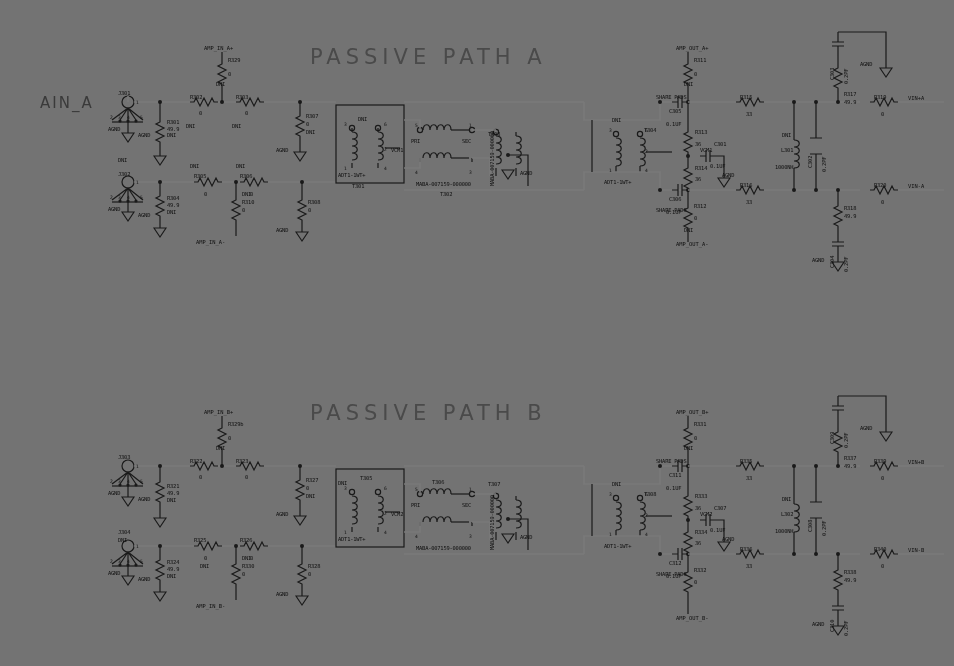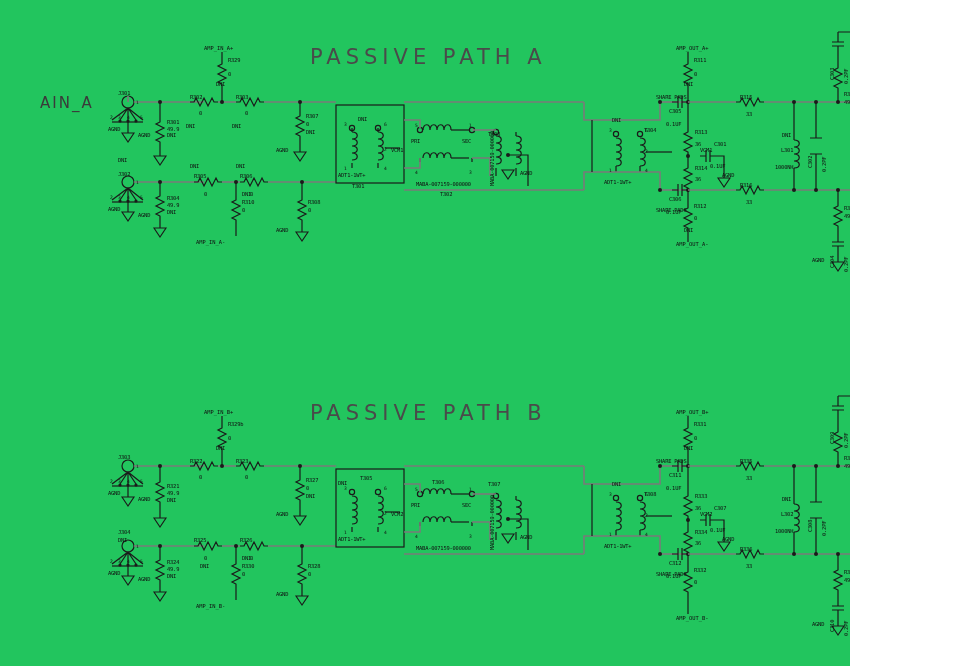--- a/index.html
+++ b/index.html
@@ -1,17 +1,17 @@
 <!DOCTYPE html>
 <html><head>
 <meta charset="utf-8">
 <style>
   html,body{margin:0;padding:0;background:#ffffff;}
   body{font-family:"DejaVu Sans Mono","Liberation Mono",monospace;}
-  #sheet{position:relative;width:850px;height:666px;background:#22c55e;overflow:hidden;}
+  #sheet{position:relative;width:954px;height:666px;background:#737373;overflow:hidden;}
   svg.layer{position:absolute;left:0;top:0;width:954px;height:666px;}
   .wire{stroke:#7a7a7a;stroke-width:1.6;fill:none;}
   .wireblk{stroke:#1a1a1a;stroke-width:1.2;fill:none;}
   .box{stroke:#1a1a1a;stroke-width:1.2;fill:none;}
   .dot{fill:#1a1a1a;}
   .gnd{stroke:#1a1a1a;stroke-width:1.1;fill:none;}
   text{font-family:"DejaVu Sans Mono","Liberation Mono",monospace;fill:#111;}
   .lbl{font-size:5.4px;letter-spacing:-0.2px;}
   .net{font-size:5.4px;}
   .title{font-size:21px;fill:#4a4a4a;letter-spacing:5px;font-family:"DejaVu Sans","Liberation Sans",sans-serif;}

